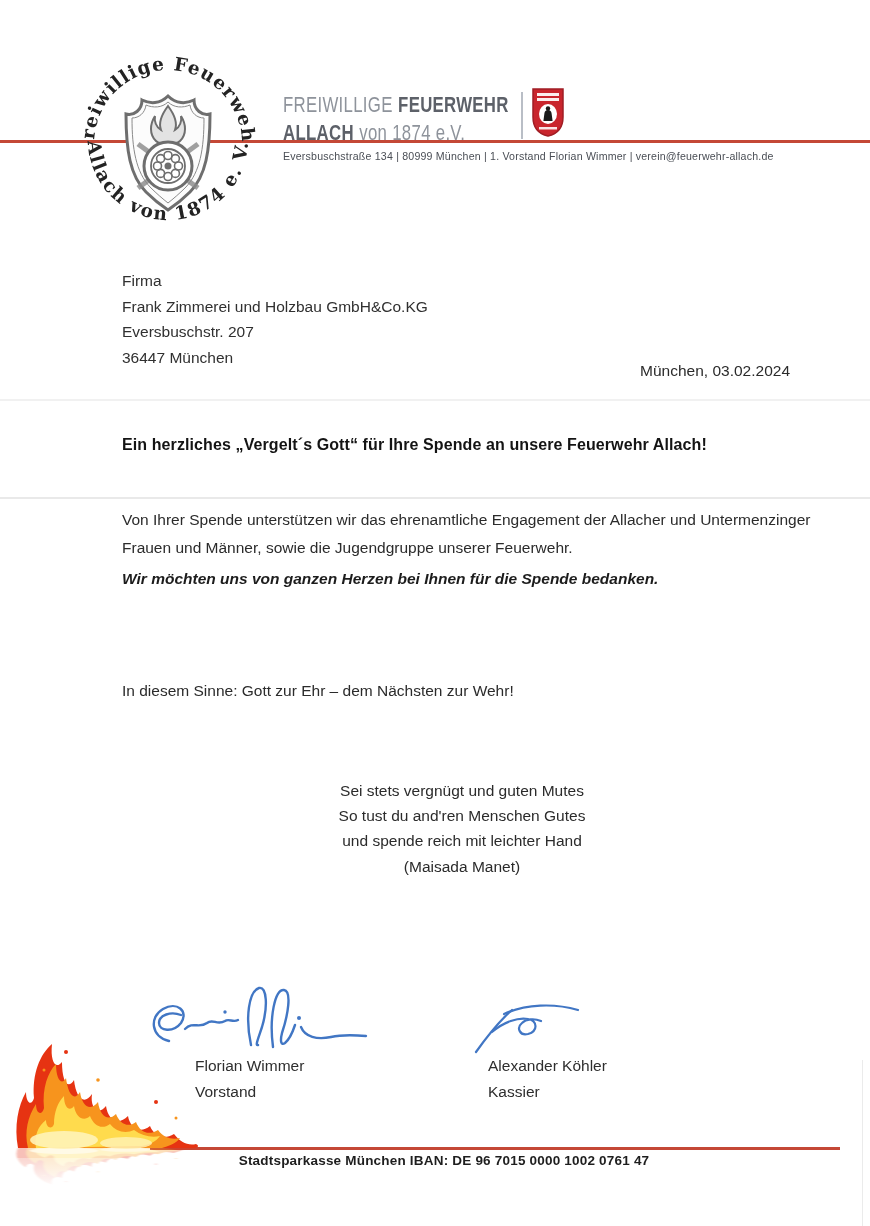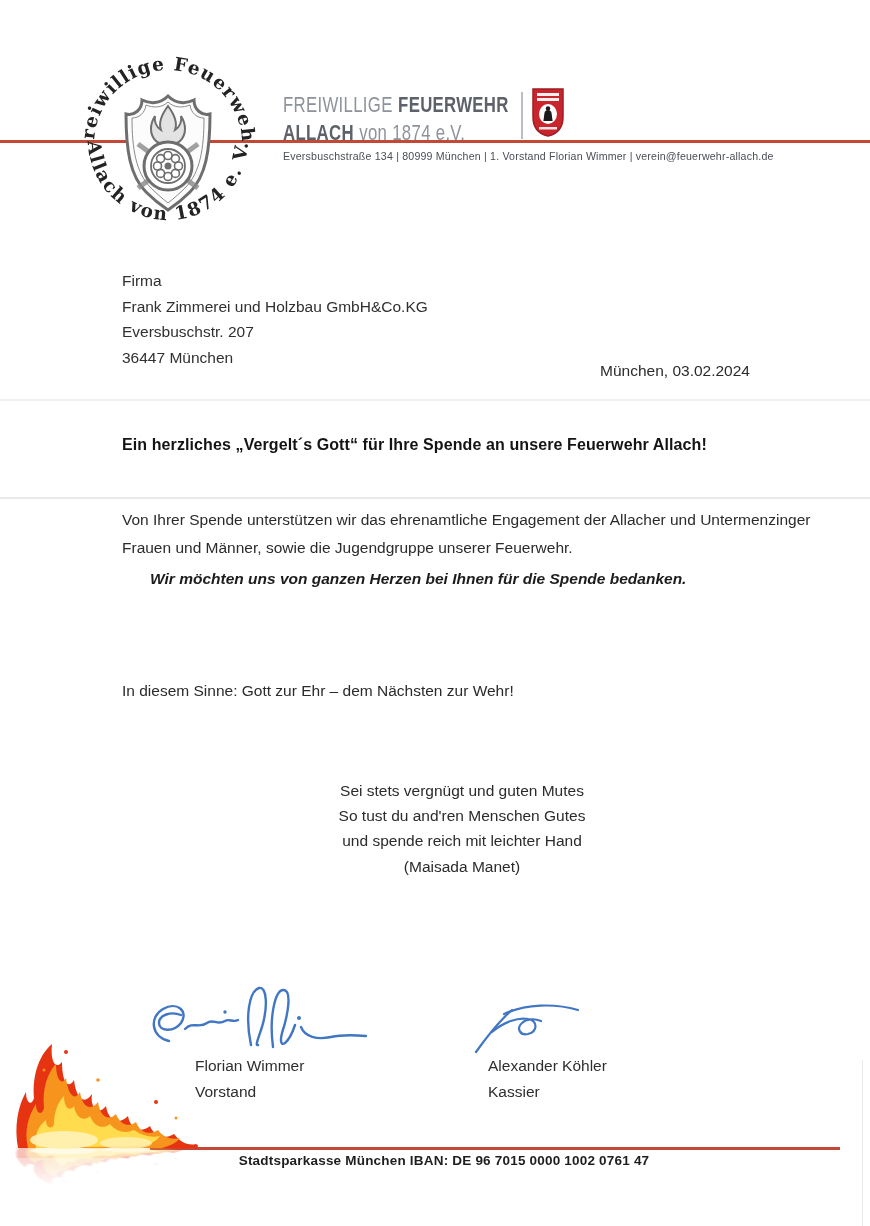--- a/index.html
+++ b/index.html
@@ -15,26 +15,26 @@
   .org .row span:last-child{margin-right:0;}
   .org .lt{color:#8e939b;font-weight:normal;}
   .org .dk{color:#5d6169;font-weight:bold;}
   .rule-top{left:0;top:140px;width:870px;height:2.5px;background:#c44836;}
   .vsep{left:521px;top:92px;width:2px;height:47px;background:#b9bec6;}
   .badge{left:531px;top:87px;width:34px;height:50px;}
   .contact{left:283px;top:150px;font-size:10.6px;color:#4a4e55;letter-spacing:0.2px;}
 
   
   .recipient{left:122px;top:268px;font-size:15.5px;line-height:25.5px;color:#303030;}
-  .dateline{left:560px;top:362px;width:230px;text-align:center;font-size:15.5px;}
+  .dateline{left:560px;top:362px;width:230px;text-align:right;font-size:15.5px;}
   .subject{left:122px;top:436px;font-size:16px;font-weight:bold;color:#141414;letter-spacing:0.1px;}
   .scan1{left:0;top:399px;width:870px;height:2px;background:rgba(120,120,120,0.10);}
   .scan2{left:0;top:497px;width:870px;height:2px;background:rgba(120,120,120,0.16);}
   .para{left:122px;top:506px;width:700px;font-size:15.5px;line-height:28px;}
-  .thanks{left:122px;top:570px;font-size:15.5px;font-weight:bold;font-style:italic;color:#1c1c1c;margin-left:28px;}
+  .thanks{left:122px;top:570px;font-size:15.5px;font-weight:bold;font-style:italic;color:#1c1c1c;}
   .motto{left:122px;top:682px;font-size:15.5px;}
   .poem{left:122px;top:767px;width:680px;text-align:center;font-size:15.5px;line-height:25.2px;margin-top:11px;}
   .closing{left:122px;top:930px;font-size:15.5px;}
 
   
   .sig-left{left:145px;top:983px;width:225px;height:80px;}
   .sig-right{left:466px;top:1000px;width:115px;height:62px;}
   .sigblock{font-size:15.5px;line-height:26px;color:#2e2e2e;}
   .sb1{left:195px;top:1053px;}
   .sb2{left:488px;top:1053px;}

